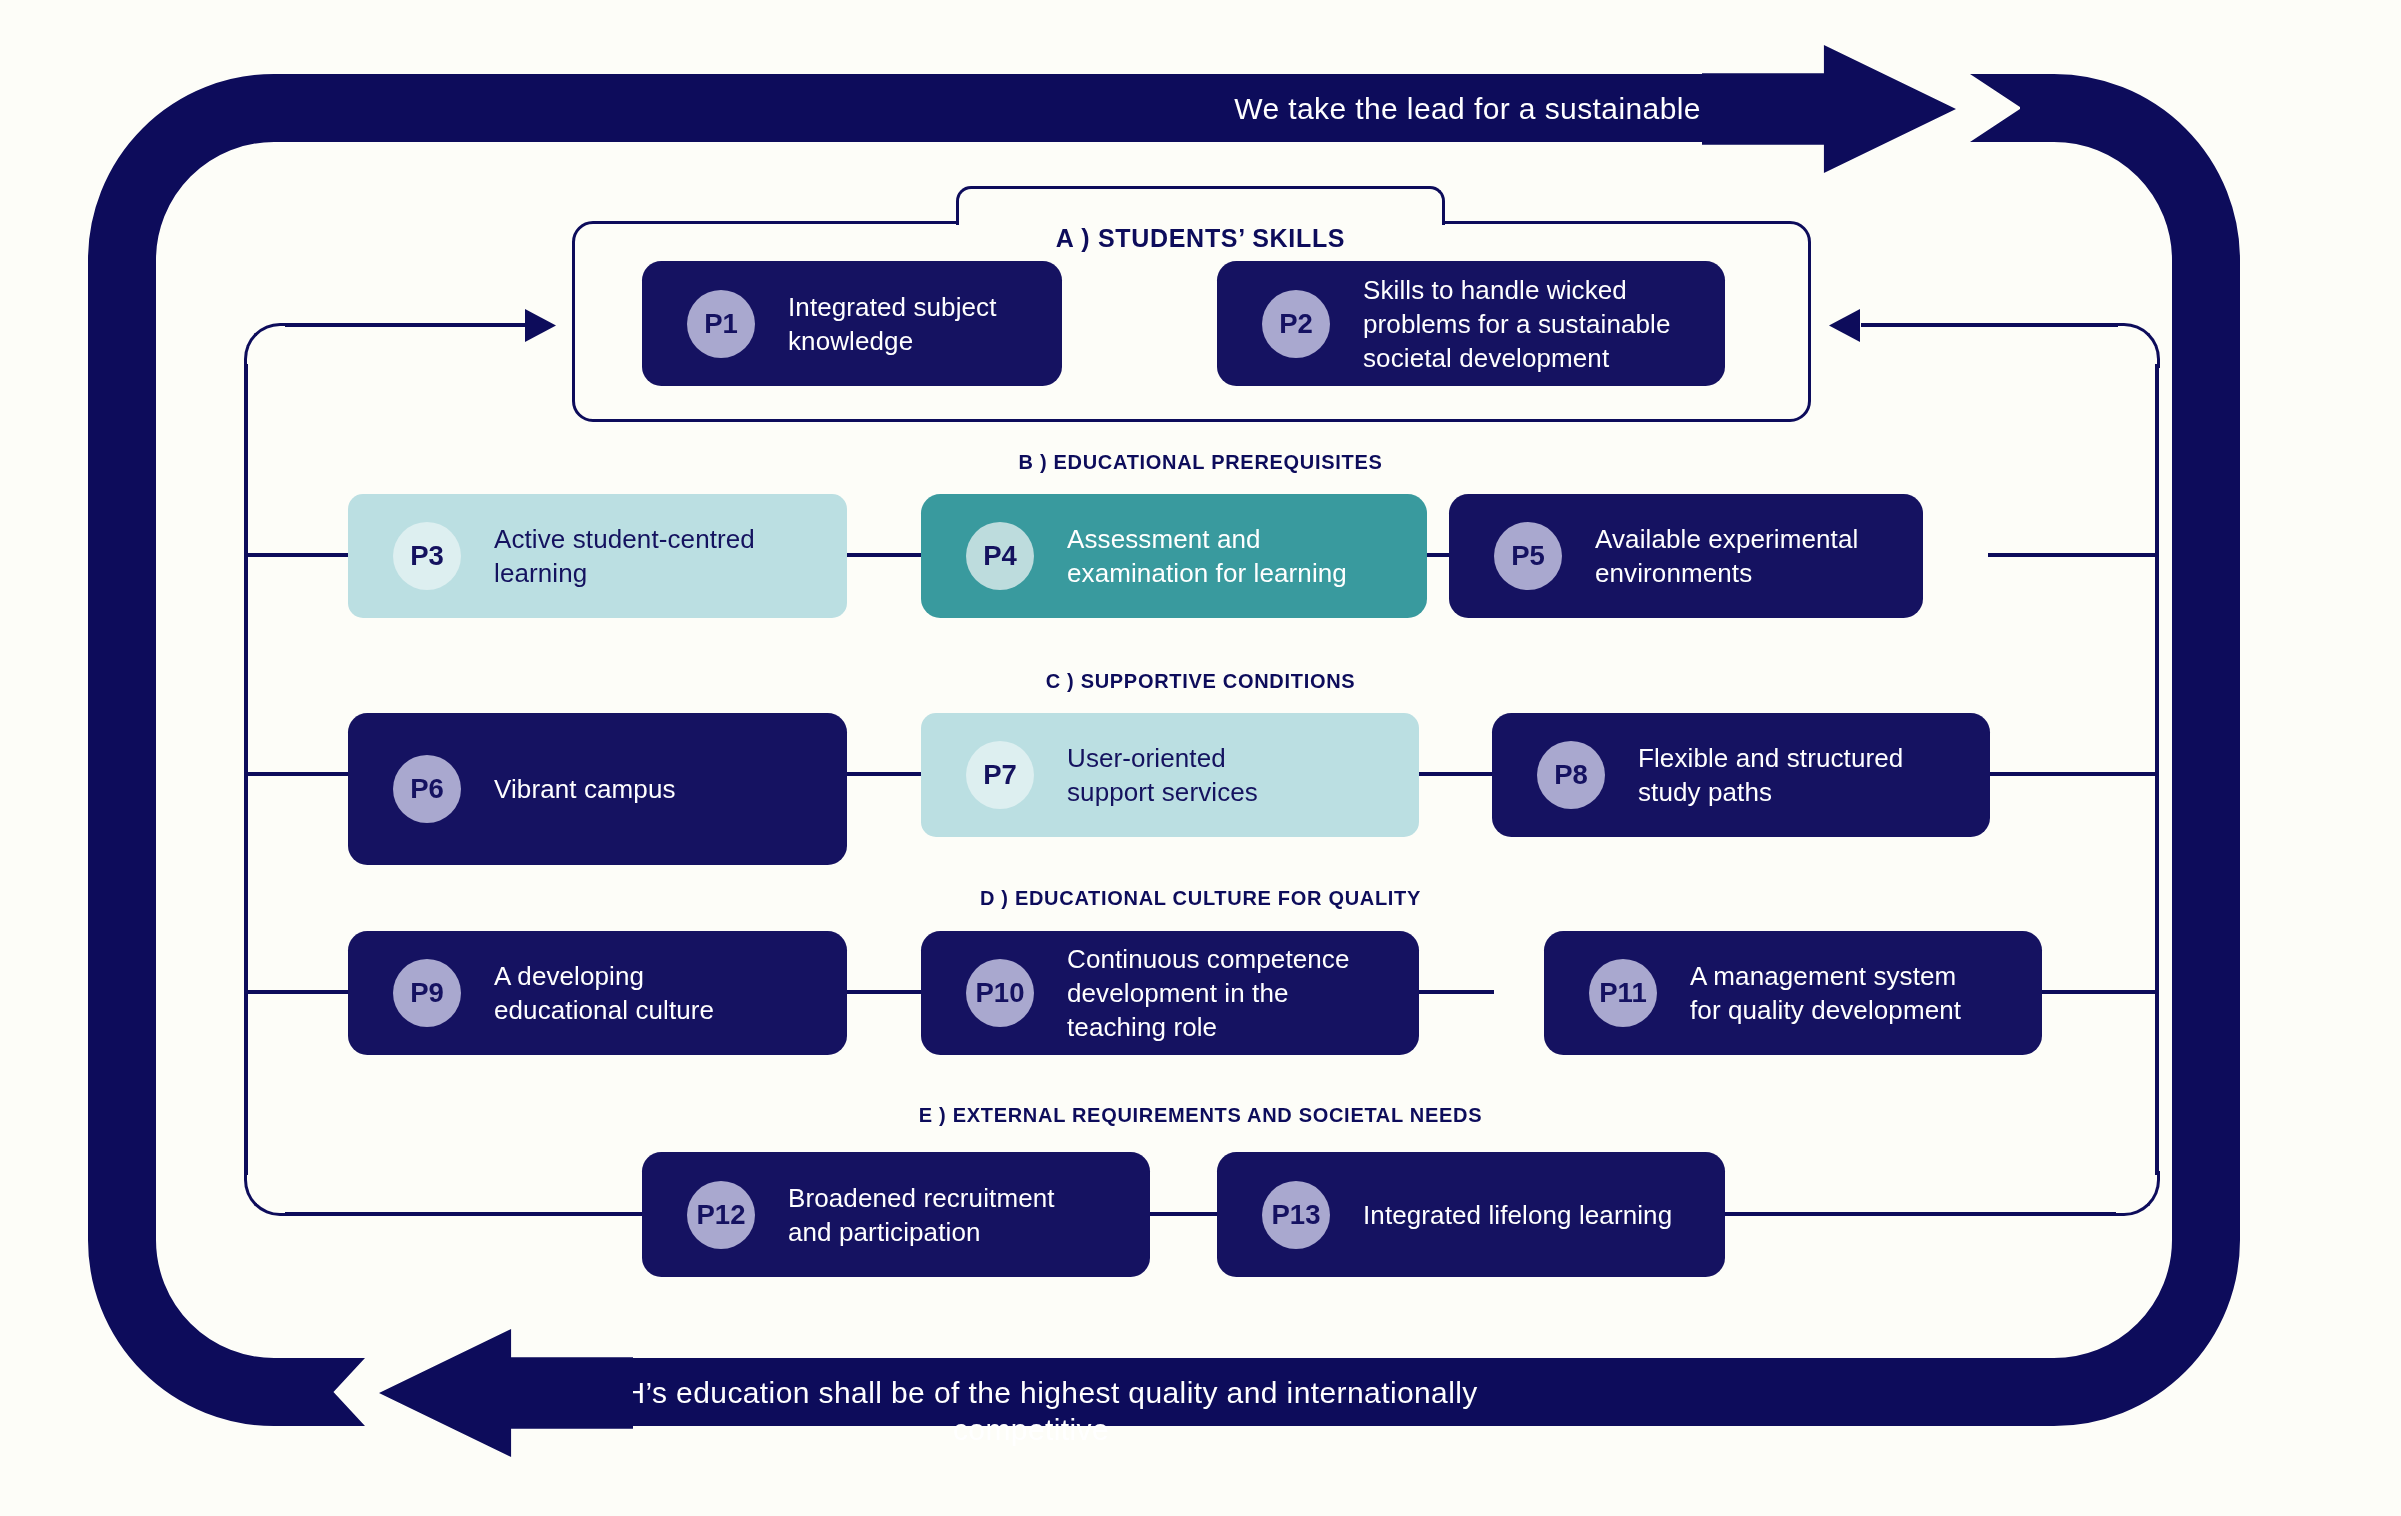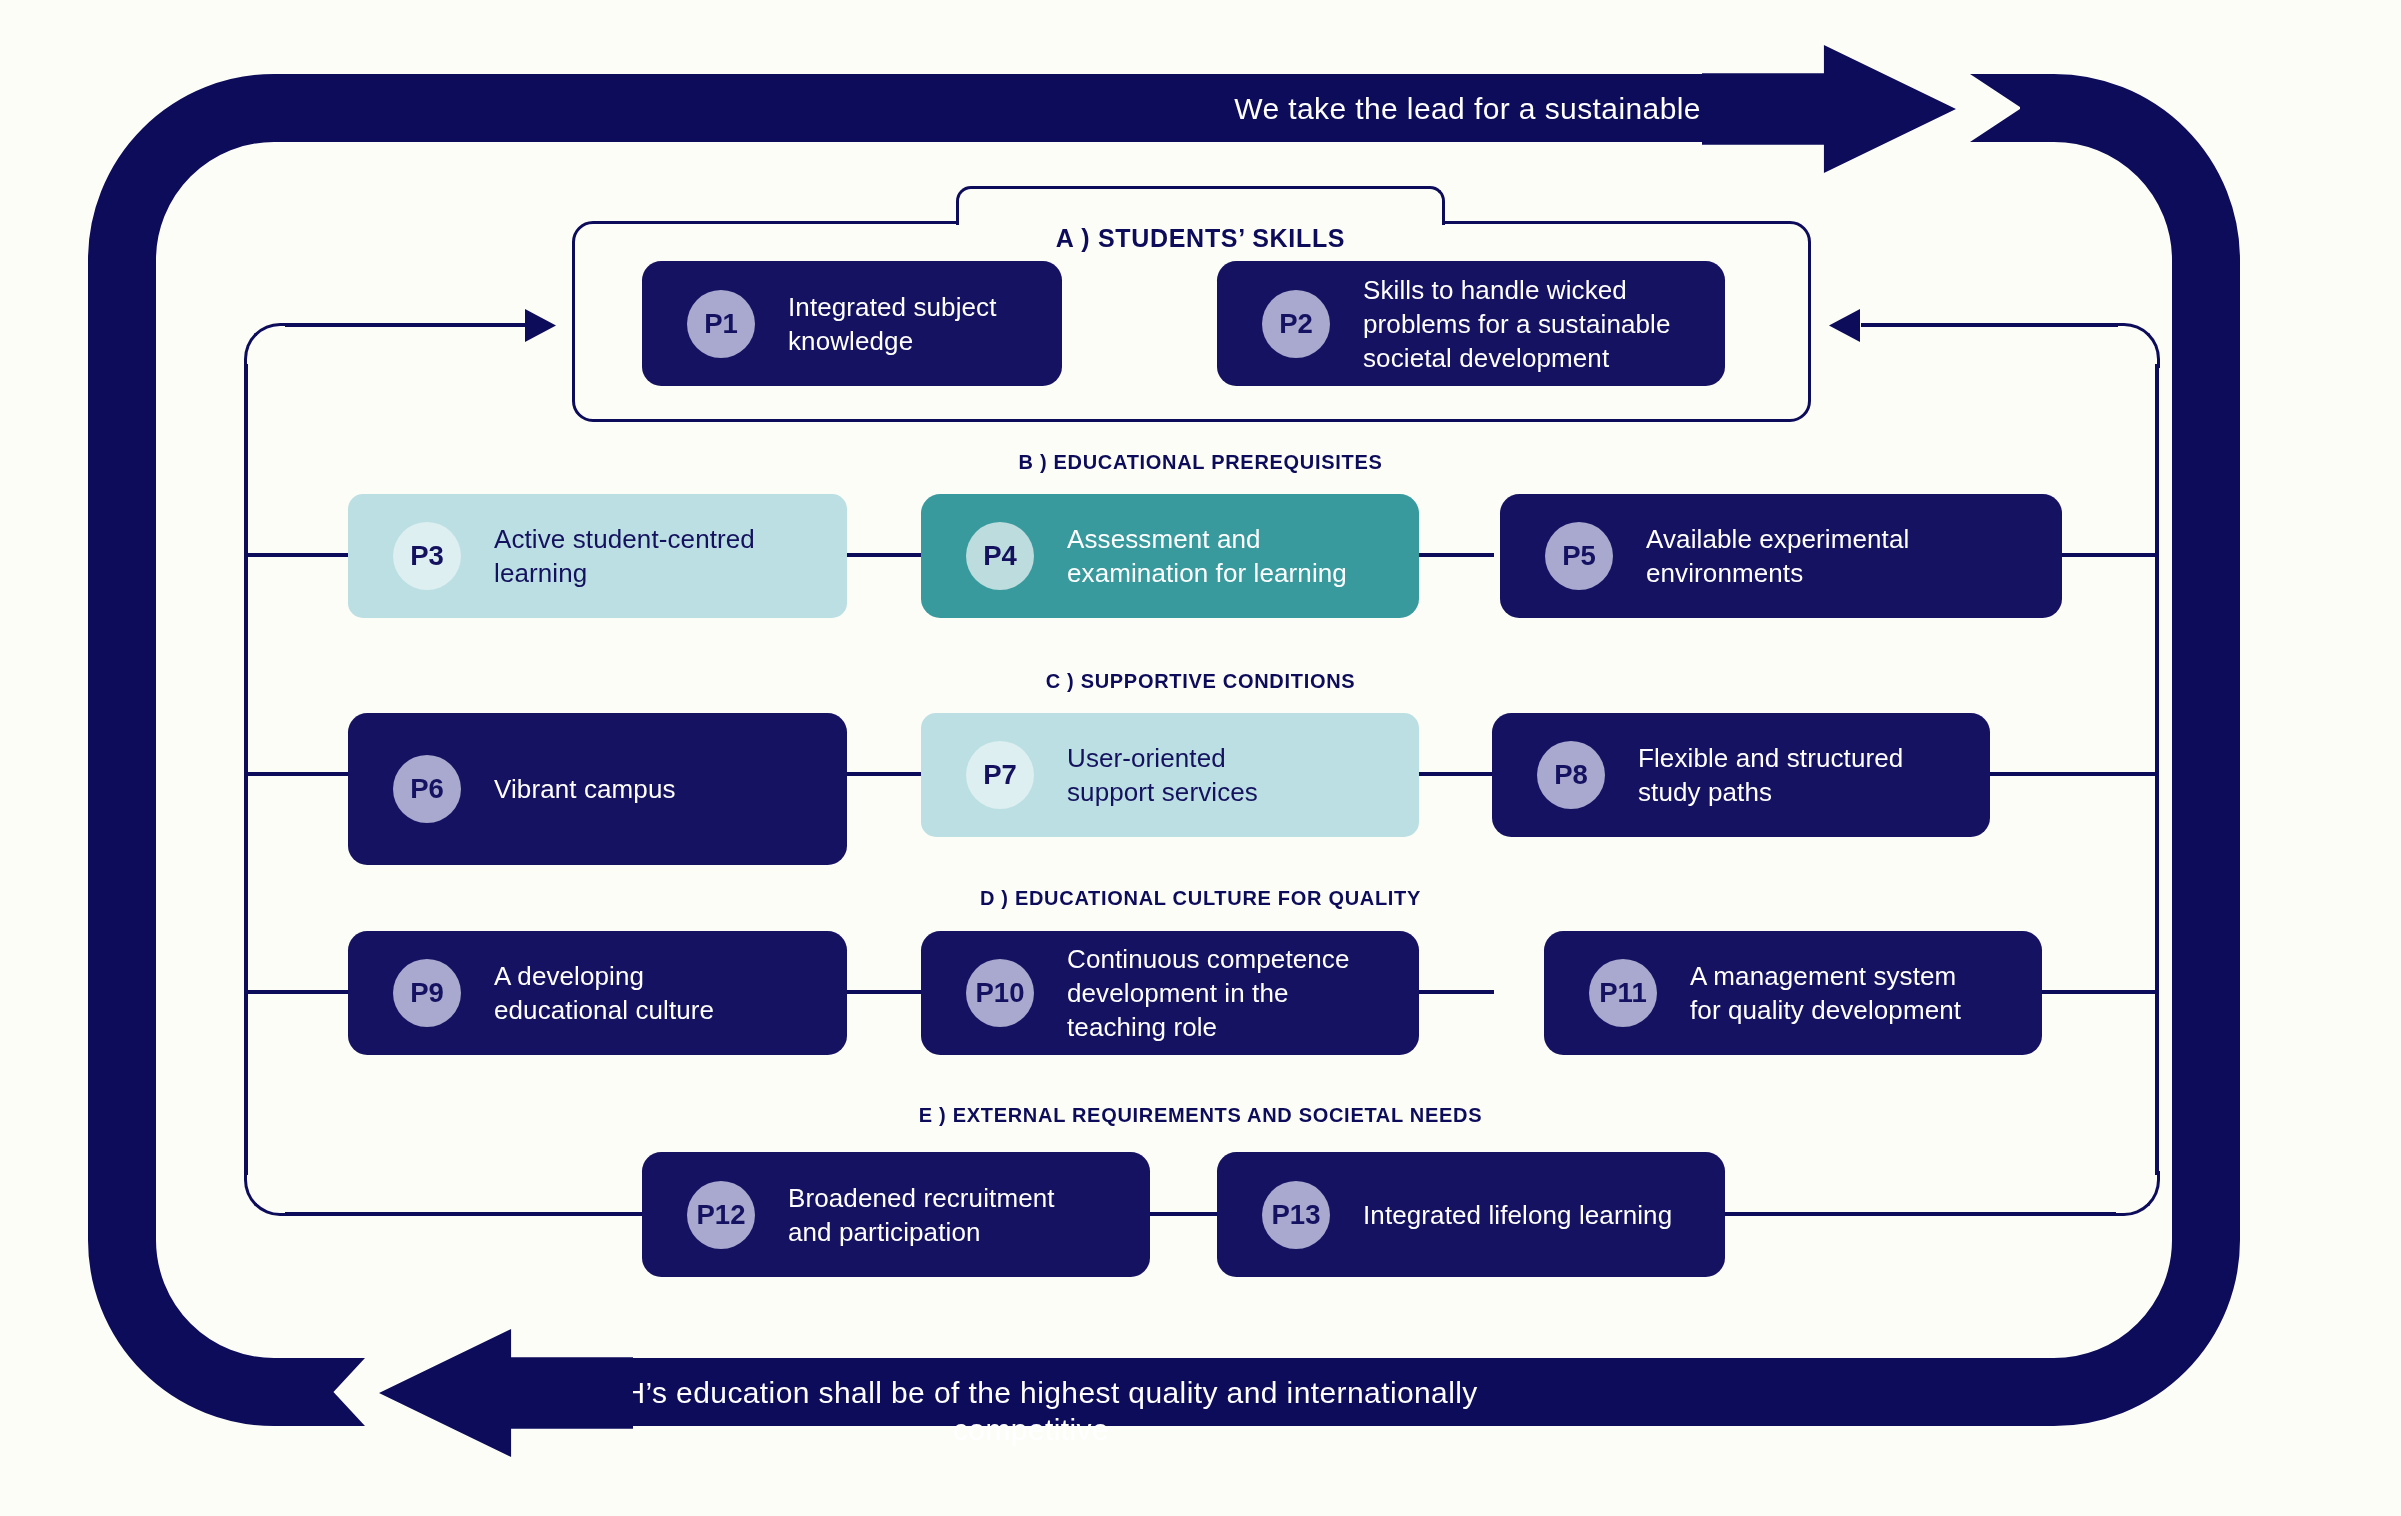--- a/index.html
+++ b/index.html
@@ -112,26 +112,26 @@
     <div class="box-text">Skills to handle wicked
 problems for a sustainable
 societal development</div>
   </div>
 
   <div class="abs box pale" style="left:348px;top:494px;width:499px;height:124px;">
     <div class="badge">P3</div>
     <div class="box-text">Active student-centred
 learning</div>
   </div>
-  <div class="abs box teal" style="left:921px;top:494px;width:498px;height:124px;">
+  <div class="abs box teal" style="left:921px;top:494px;width:498px;height:124px;padding-left:8px;">
     <div class="badge">P4</div>
     <div class="box-text">Assessment and
 examination for learning</div>
   </div>
-  <div class="abs box navy" style="left:1500px;top:494px;width:562px;height:124px;">
+  <div class="abs box navy" style="left:1449px;top:494px;width:474px;height:124px;">
     <div class="badge">P5</div>
     <div class="box-text">Available experimental
 environments</div>
   </div>
 
   <div class="abs box navy" style="left:348px;top:713px;width:499px;height:152px;">
     <div class="badge">P6</div>
     <div class="box-text">Vibrant campus</div>
   </div>
   <div class="abs box pale" style="left:921px;top:713px;width:498px;height:124px;">

